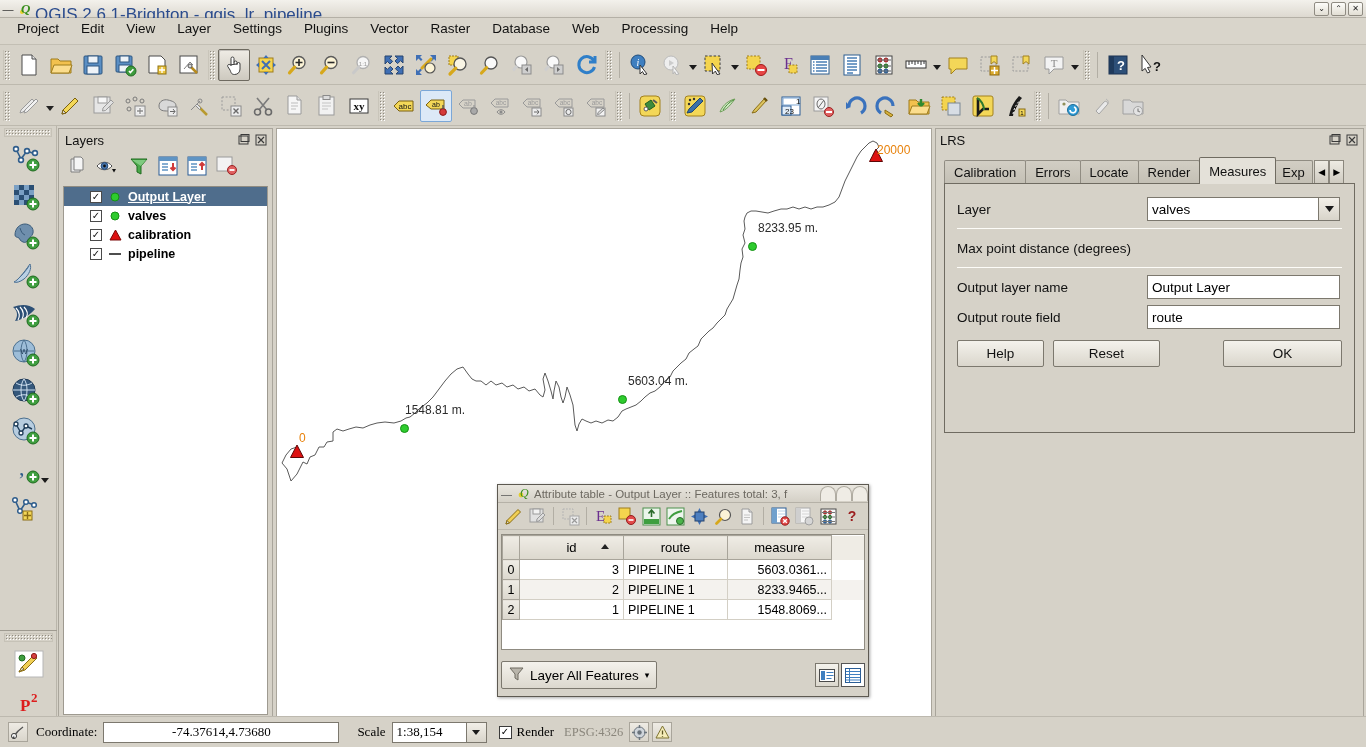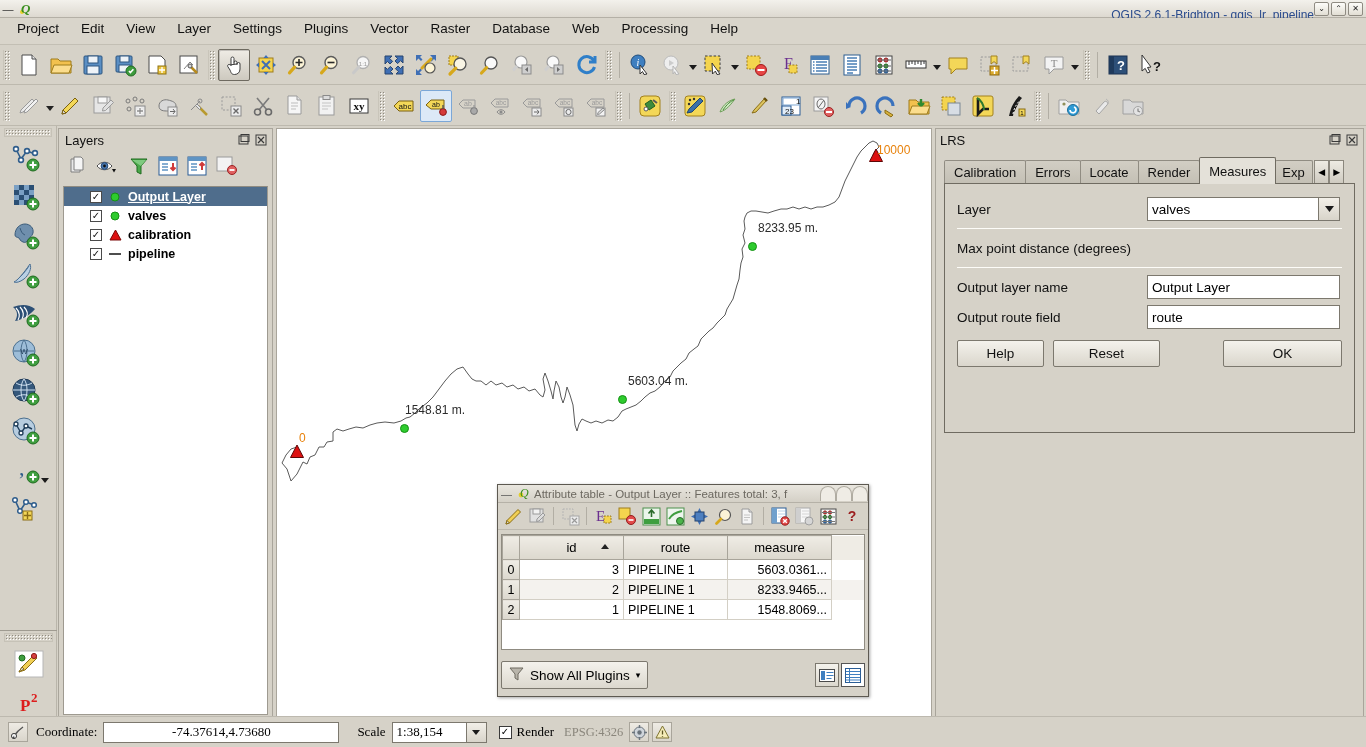--- a/index.html
+++ b/index.html
@@ -23,21 +23,21 @@
   }
   .tb-min{ width:16px; text-align:center; font-size:11px; color:#333; }
   .tb-appicon{ width:17px; height:15px; position:relative; margin-left:2px;}
   .tb-appicon .qg{
     position:absolute; left:3px; top:1px; width:10px;height:13px;
     color:#3a8f1e; font-size:13px; font-weight:bold; font-style:italic;
     line-height:13px; font-family:"Liberation Serif",serif;
   }
   .tb-appicon .dot{ position:absolute; left:2px; top:9px; width:4px;height:4px;border-radius:50%;background:#e8d22a;}
   .tb-title{
-    flex:1; text-align:right; color:#2a4b8d; font-size:12px; letter-spacing:0;margin-top:12px;
+    flex:1; text-align:left; color:#2a4b8d; font-size:17px; letter-spacing:0;margin-top:12px;
   }
   .tb-btns{ display:flex; gap:2px; margin-right:3px; }
   .tb-btn{
     width:15px;height:14px;border:1px solid #8f8b82;background:linear-gradient(#fdfcf9,#e2ded4);
     font-size:8px; line-height:12px; text-align:center; color:#222; border-radius:2px;
   }
 
   
   .menubar{
     position:absolute; left:0; top:18px; width:1366px; height:27px;
@@ -1043,21 +1043,21 @@
     <div style="position:absolute;left:13px;top:316px;">
       <svg width="14" height="13" viewBox="0 0 14 13">
           <path d="M7 0l6.5 12.5H0.5z" fill="#dd1111" stroke="#5e0707"></path>
         </svg>
     </div>
 
     <div class="mpt" style="left:471px;top:113px;"></div>
     <div class="mpt" style="left:341px;top:266px;"></div>
     <div class="mpt" style="left:123px;top:295px;"></div>
 
-    <div class="maplabel cal" style="left:600px;top:14px;">10000</div>
+    <div class="maplabel cal" style="left:600px;top:14px;">20000</div>
     <div class="maplabel" style="left:481px;top:92px;">8233.95 m.</div>
     <div class="maplabel" style="left:351px;top:245px;">5603.04 m.</div>
     <div class="maplabel" style="left:128px;top:274px;">1548.81 m.</div>
     <div class="maplabel cal" style="left:22px;top:302px;">0</div>
   </div>
 
   <div class="atwin">
     <div class="at-title">
       <span style="font-size:11px;color:#555;">—</span>
       <span style="margin-left:5px;">
@@ -1222,21 +1222,21 @@
       </table>
     </div>
 
     <div class="at-foot">
       <div class="showall">
         <span>
           <svg width="15" height="15" viewBox="0 0 15 15">
               <path d="M1 2h13l-5 6v6l-3-2V8z" fill="#b9b5ab" stroke="#6e6a60"></path>
             </svg>
         </span>
-        <span>Show All Plugins</span>
+        <span>Layer All Features</span>
         <span style="font-size:9px">▾</span>
       </div>
       <div class="viewtog">
         <div class="vt">
           <svg width="16" height="13" viewBox="0 0 16 13">
               <rect x="0.5" y="0.5" width="15" height="12" fill="#fff" stroke="#4a4a4a"></rect>
               <rect x="2" y="2" width="4" height="9" fill="#3f7fc0"></rect>
               <path d="M7.5 3.5h7M7.5 6.5h7M7.5 9.5h5" stroke="#3f7fc0" stroke-width="1.2"></path>
             </svg>
         </div>

